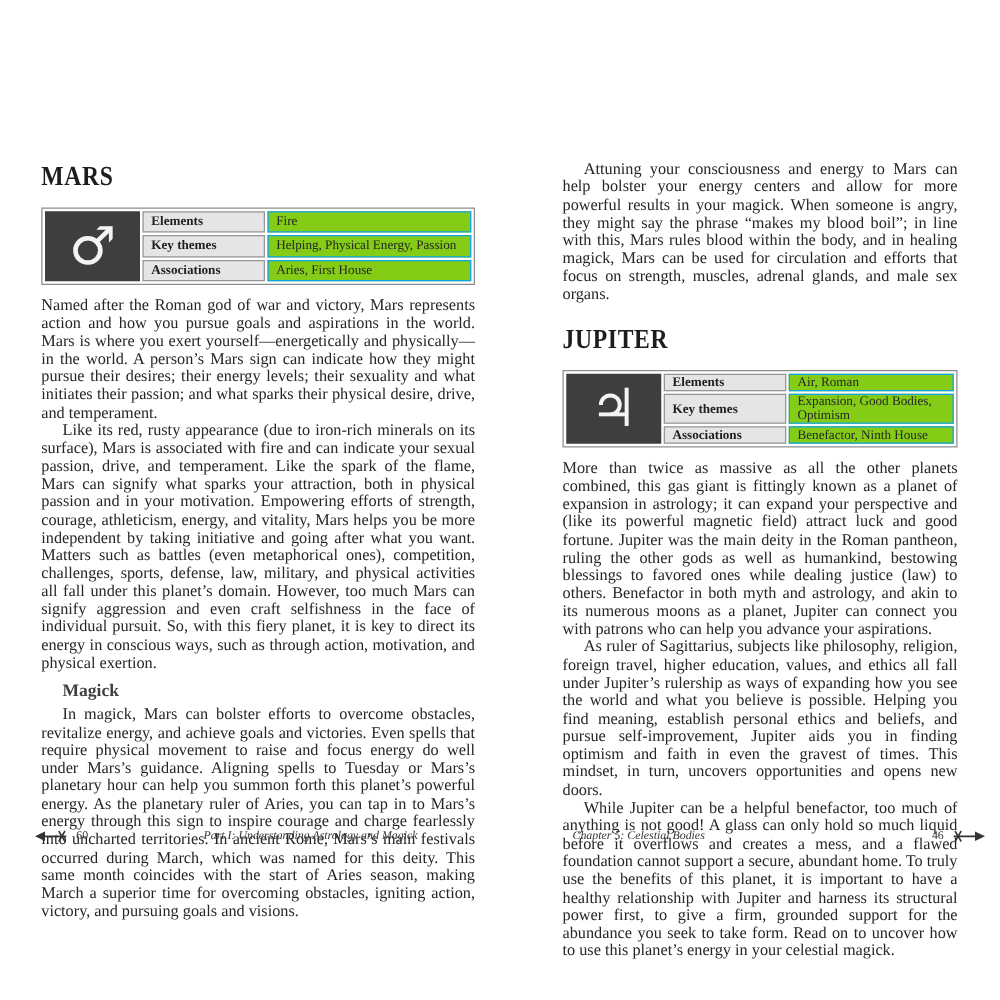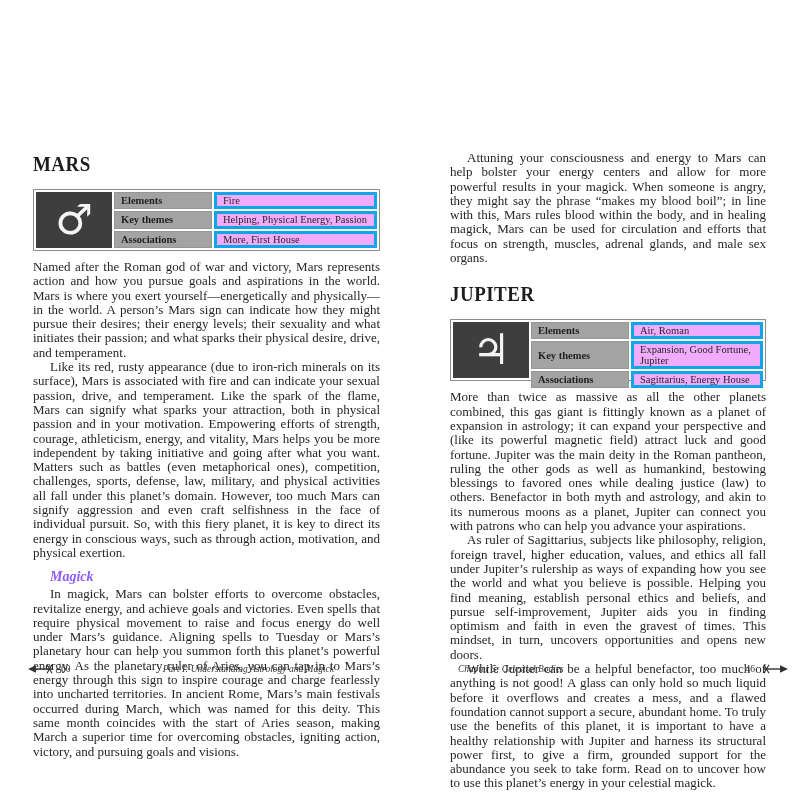--- a/index.html
+++ b/index.html
@@ -1,21 +1,21 @@
 <!DOCTYPE html>
 <html><head>
 <meta charset="utf-8">
 <style>
   html,body { margin:0; padding:0; }
   body {
     width:800px; height:800px; background:#ffffff; position:relative;
     font-family:"Liberation Serif","DejaVu Serif",serif; color:#272727;
     overflow:hidden;
   }
-  .page { position:absolute; top:151px; }
+  .page { position:absolute; top:128px; }
   #page-left  { left:33px;  width:347px; }
   #page-right { left:450px; width:316px; }
 
   h1.planet-heading {
     font-size:22px; font-weight:bold; margin:0 0 12px 0; letter-spacing:0.6px;
     color:#1d1d1d; transform:scaleX(0.86); transform-origin:left center;
   }
   #page-right h1.planet-heading { margin-top:16px; }
 
   .ptable {
@@ -23,38 +23,38 @@
     padding:2px; gap:2px; height:56px; margin-bottom:9px;
   }
   .symbox {
     width:76px; background:#3e3e3e; color:#f4f4f4;
     display:flex; align-items:center; justify-content:center;
     font-family:"DejaVu Sans",sans-serif; font-size:42px; line-height:1;
   }
   .trows { flex:1; display:flex; flex-direction:column; gap:2px; }
   .trow  { display:flex; gap:2px; flex:1; }
   .tlbl {
-    width:84px; background:#a3a3a3; border:1px solid #969696;
+    width:84px; background:#e5e5e5; border:1px solid #969696;
     font-weight:bold; font-size:10.5px; padding:0 6px;
     display:flex; align-items:center; color:#1f1f1f;
   }
   .tval {
-    flex:1; background:#f0abfc; border:3px solid #0ea5e9;
+    flex:1; background:#84cc16; border:1px solid #0ea5e9;
     font-size:10.5px; padding:0 6px; display:flex; align-items:center;
   }
 
   p.body {
     font-size:13px; line-height:14.3px; text-align:justify;
     margin:0; color:#262626;
   }
   p.indent { text-indent:17px; }
 
   h2.magick-heading {
-    font-style:italic; font-weight:bold; font-size:14px;
-    margin:9px 0 2px 17px; color:#8b5cf6;
+    font-weight:bold; font-size:14px;
+    margin:9px 0 2px 17px; color:#404040;
   }
 
   .footer {
     position:absolute; top:664px; font-size:9.5px; color:#333;
     display:flex; align-items:flex-end;
   }
   #footer-left  { left:28px;  width:352px; justify-content:space-between; }
   #footer-right { left:458px; width:330px; justify-content:space-between;gap:28px; }
   .running-title { font-style:italic; }
   #footer-left .running-title { margin-right:46px;margin-left:20px; }
@@ -73,21 +73,21 @@
       <div class="trow">
         <div class="tlbl">Elements</div>
         <div class="tval">Fire</div>
       </div>
       <div class="trow">
         <div class="tlbl">Key themes</div>
         <div class="tval">Helping, Physical Energy, Passion</div>
       </div>
       <div class="trow">
         <div class="tlbl">Associations</div>
-        <div class="tval">More, First House</div>
+        <div class="tval">Aries, First House</div>
       </div>
     </div>
   </div>
 
   <p class="body">Named after the Roman god of war and victory, Mars represents action and how you pursue goals and aspirations in the world. Mars is where you exert yourself—energetically and physically—in the world. A person’s Mars sign can indicate how they might pursue their desires; their energy levels; their sexuality and what initiates their passion; and what sparks their physical desire, drive, and temperament.</p>
   <p class="body indent">Like its red, rusty appearance (due to iron-rich minerals on its surface), Mars is associated with fire and can indicate your sexual passion, drive, and temperament. Like the spark of the flame, Mars can signify what sparks your attraction, both in physical passion and in your motivation. Empowering efforts of strength, courage, athleticism, energy, and vitality, Mars helps you be more independent by taking initiative and going after what you want. Matters such as battles (even metaphorical ones), competition, challenges, sports, defense, law, military, and physical activities all fall under this planet’s domain. However, too much Mars can signify aggression and even craft selfishness in the face of individual pursuit. So, with this fiery planet, it is key to direct its energy in conscious ways, such as through action, motivation, and physical exertion.</p>
 
   <h2 class="magick-heading">Magick</h2>
   <p class="body indent">In magick, Mars can bolster efforts to overcome obstacles, revitalize energy, and achieve goals and victories. Even spells that require physical movement to raise and focus energy do well under Mars’s guidance. Aligning spells to Tuesday or Mars’s planetary hour can help you summon forth this planet’s powerful energy. As the planetary ruler of Aries, you can tap in to Mars’s energy through this sign to inspire courage and charge fearlessly into uncharted territories. In ancient Rome, Mars’s main festivals occurred during March, which was named for this deity. This same month coincides with the start of Aries season, making March a superior time for overcoming obstacles, igniting action, victory, and pursuing goals and visions.</p>
 </div>
@@ -99,25 +99,25 @@
 
   <div class="ptable">
     <div class="symbox">♃</div>
     <div class="trows">
       <div class="trow">
         <div class="tlbl">Elements</div>
         <div class="tval">Air, Roman</div>
       </div>
       <div class="trow">
         <div class="tlbl">Key themes</div>
-        <div class="tval">Expansion, Good Fortune, Jupiter</div>
+        <div class="tval">Expansion, Good Bodies, Optimism</div>
       </div>
       <div class="trow">
         <div class="tlbl">Associations</div>
-        <div class="tval">Sagittarius, Energy House</div>
+        <div class="tval">Benefactor, Ninth House</div>
       </div>
     </div>
   </div>
 
   <p class="body">More than twice as massive as all the other planets combined, this gas giant is fittingly known as a planet of expansion in astrology; it can expand your perspective and (like its powerful magnetic field) attract luck and good fortune. Jupiter was the main deity in the Roman pantheon, ruling the other gods as well as humankind, bestowing blessings to favored ones while dealing justice (law) to others. Benefactor in both myth and astrology, and akin to its numerous moons as a planet, Jupiter can connect you with patrons who can help you advance your aspirations.</p>
   <p class="body indent">As ruler of Sagittarius, subjects like philosophy, religion, foreign travel, higher education, values, and ethics all fall under Jupiter’s rulership as ways of expanding how you see the world and what you believe is possible. Helping you find meaning, establish personal ethics and beliefs, and pursue self-improvement, Jupiter aids you in finding optimism and faith in even the gravest of times. This mindset, in turn, uncovers opportunities and opens new doors.</p>
   <p class="body indent">While Jupiter can be a helpful benefactor, too much of anything is not good! A glass can only hold so much liquid before it overflows and creates a mess, and a flawed foundation cannot support a secure, abundant home. To truly use the benefits of this planet, it is important to have a healthy relationship with Jupiter and harness its structural power first, to give a firm, grounded support for the abundance you seek to take form. Read on to uncover how to use this planet’s energy in your celestial magick.</p>
 </div>
 
 <div class="footer" id="footer-left">

